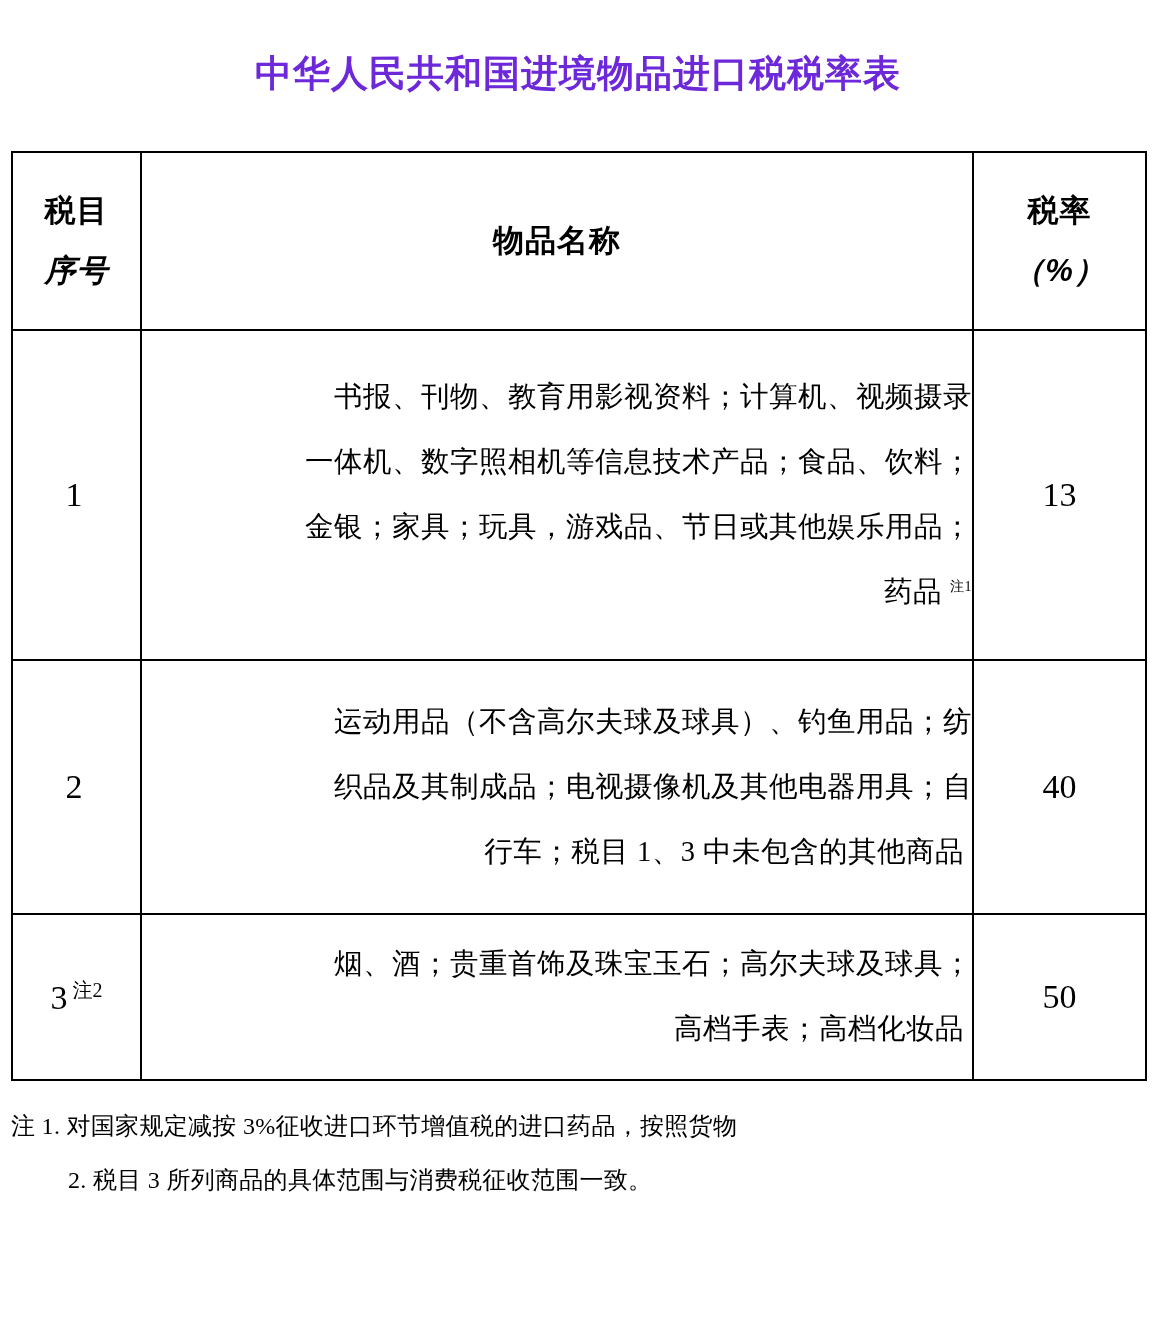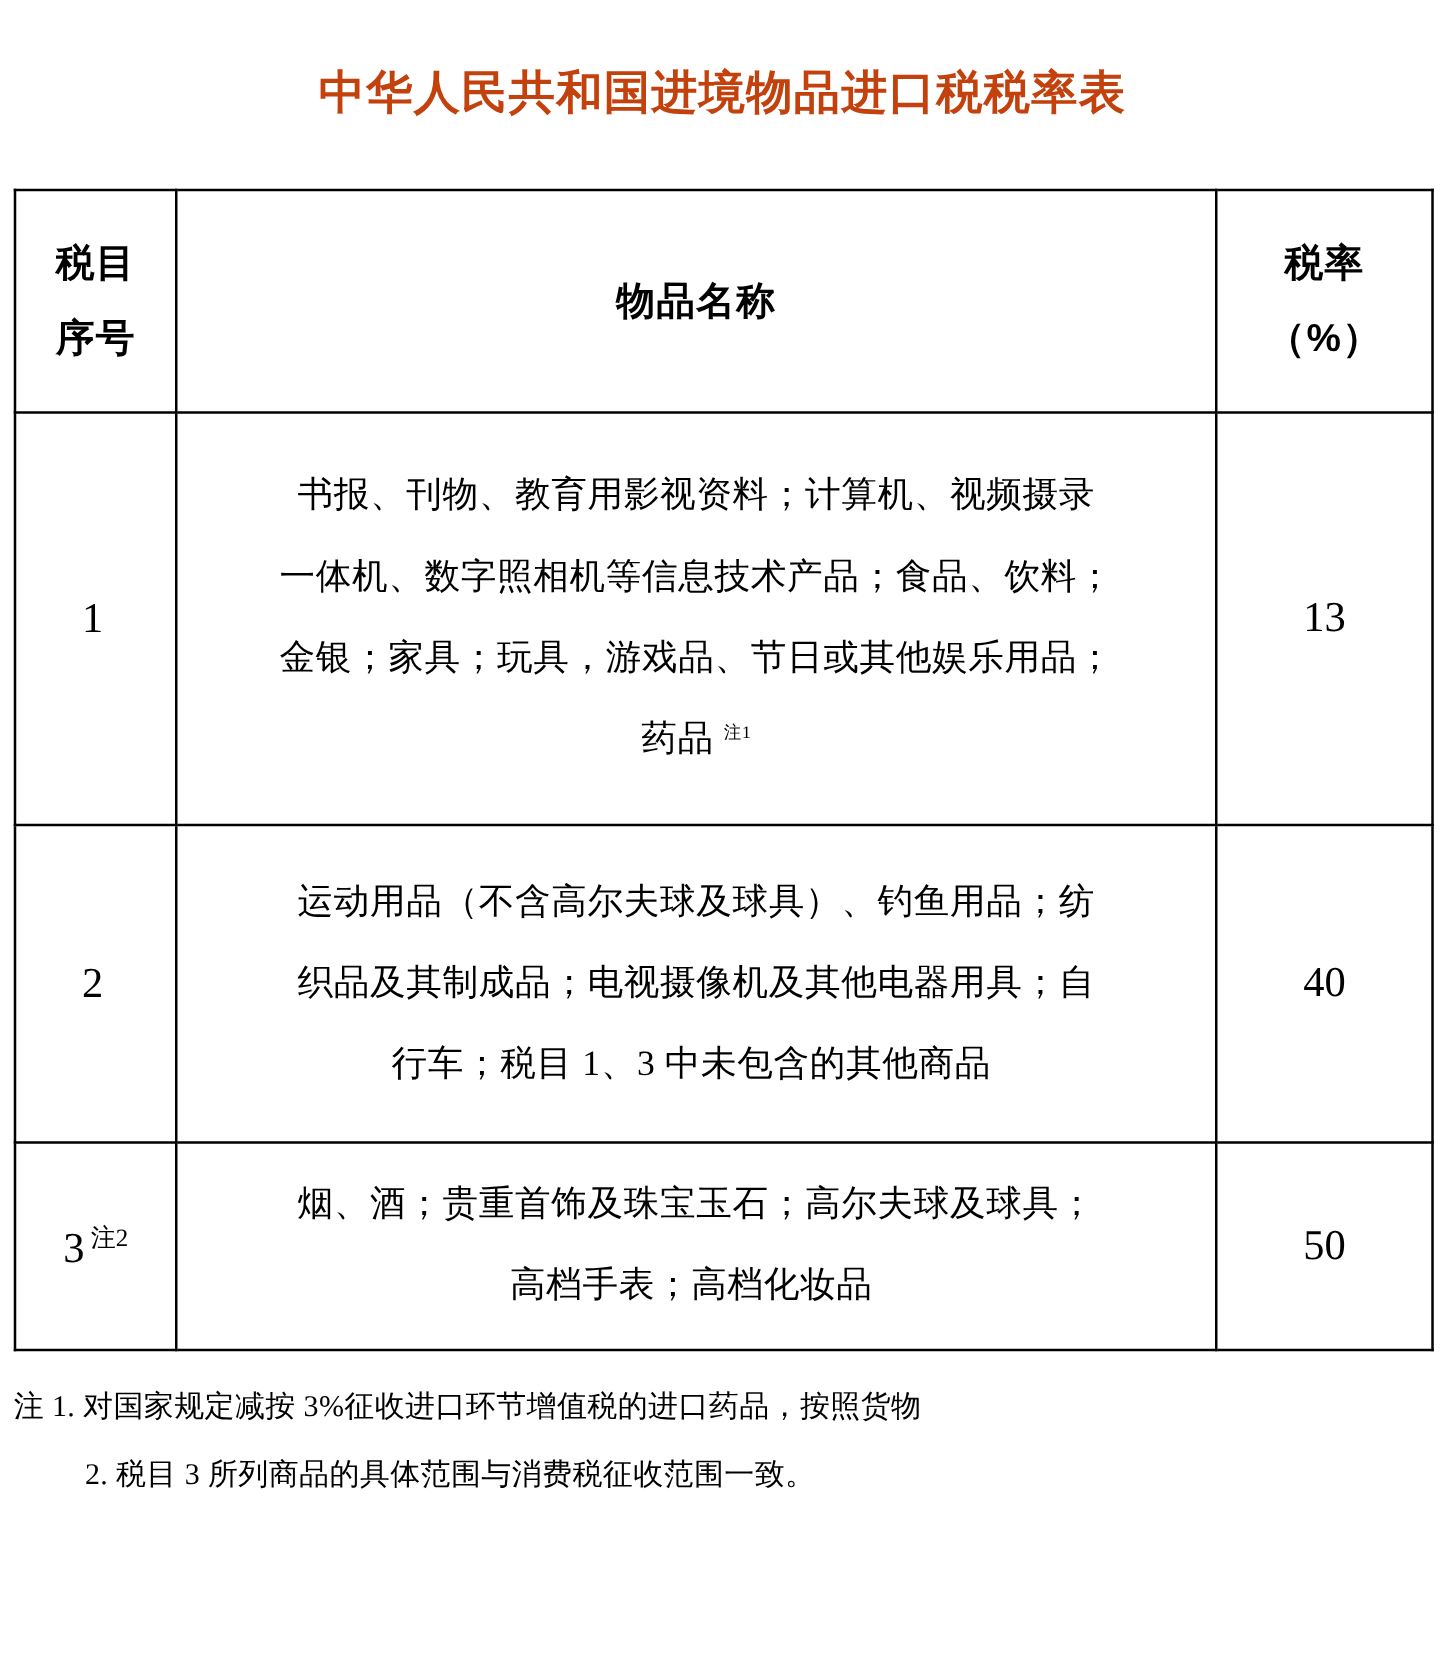--- a/index.html
+++ b/index.html
@@ -23,21 +23,21 @@
 
   
   .doc-title {
     text-align: center;
     font-family: "Liberation Sans", "DejaVu Sans", sans-serif;
     font-weight: bold;
     font-size: 37px;
     letter-spacing: 1px;
     line-height: 1.2;
     padding-top: 27px;
-    color: #c2410c;
+    color: #6d28d9;
   }
 
   
   .tax-table {
     border-collapse: collapse;
     table-layout: fixed;
     width: 1134px;
     margin-left: 11px;
     margin-top: 55px;
   }
@@ -53,21 +53,21 @@
   
   .hd {
     text-align: center;
     font-family: "Liberation Sans", "DejaVu Sans", sans-serif;
     font-weight: bold;
     font-size: 31px;
     line-height: 1.95;
     height: 176px;
     letter-spacing: 1px;
   }
-  .hd .l2 { display: block; }
+  .hd .l2 { display: block; font-style: italic; }
 
   
   .seq-cell {
     text-align: center;
     font-size: 34px;
     white-space: nowrap;
   }
   .seq-cell .num { font-size: 34px; }
   .seq-cell sup {
     font-size: 20px;
@@ -78,21 +78,21 @@
 
   .rate-cell {
     text-align: center;
     font-size: 34px;
   }
 
   .name-cell {
     font-size: 28.5px;
     line-height: 2.28;
     padding: 16px 14px 16px 14px;
-    text-align: center;
+    text-align: right;
     letter-spacing: 0.5px;
     border-radius: 23px;
   }
   .name-cell sup {
     font-size: 14px;
     vertical-align: super;
     margin-left: 8px;
   }
 
   .row1 td { height: 328px; }

